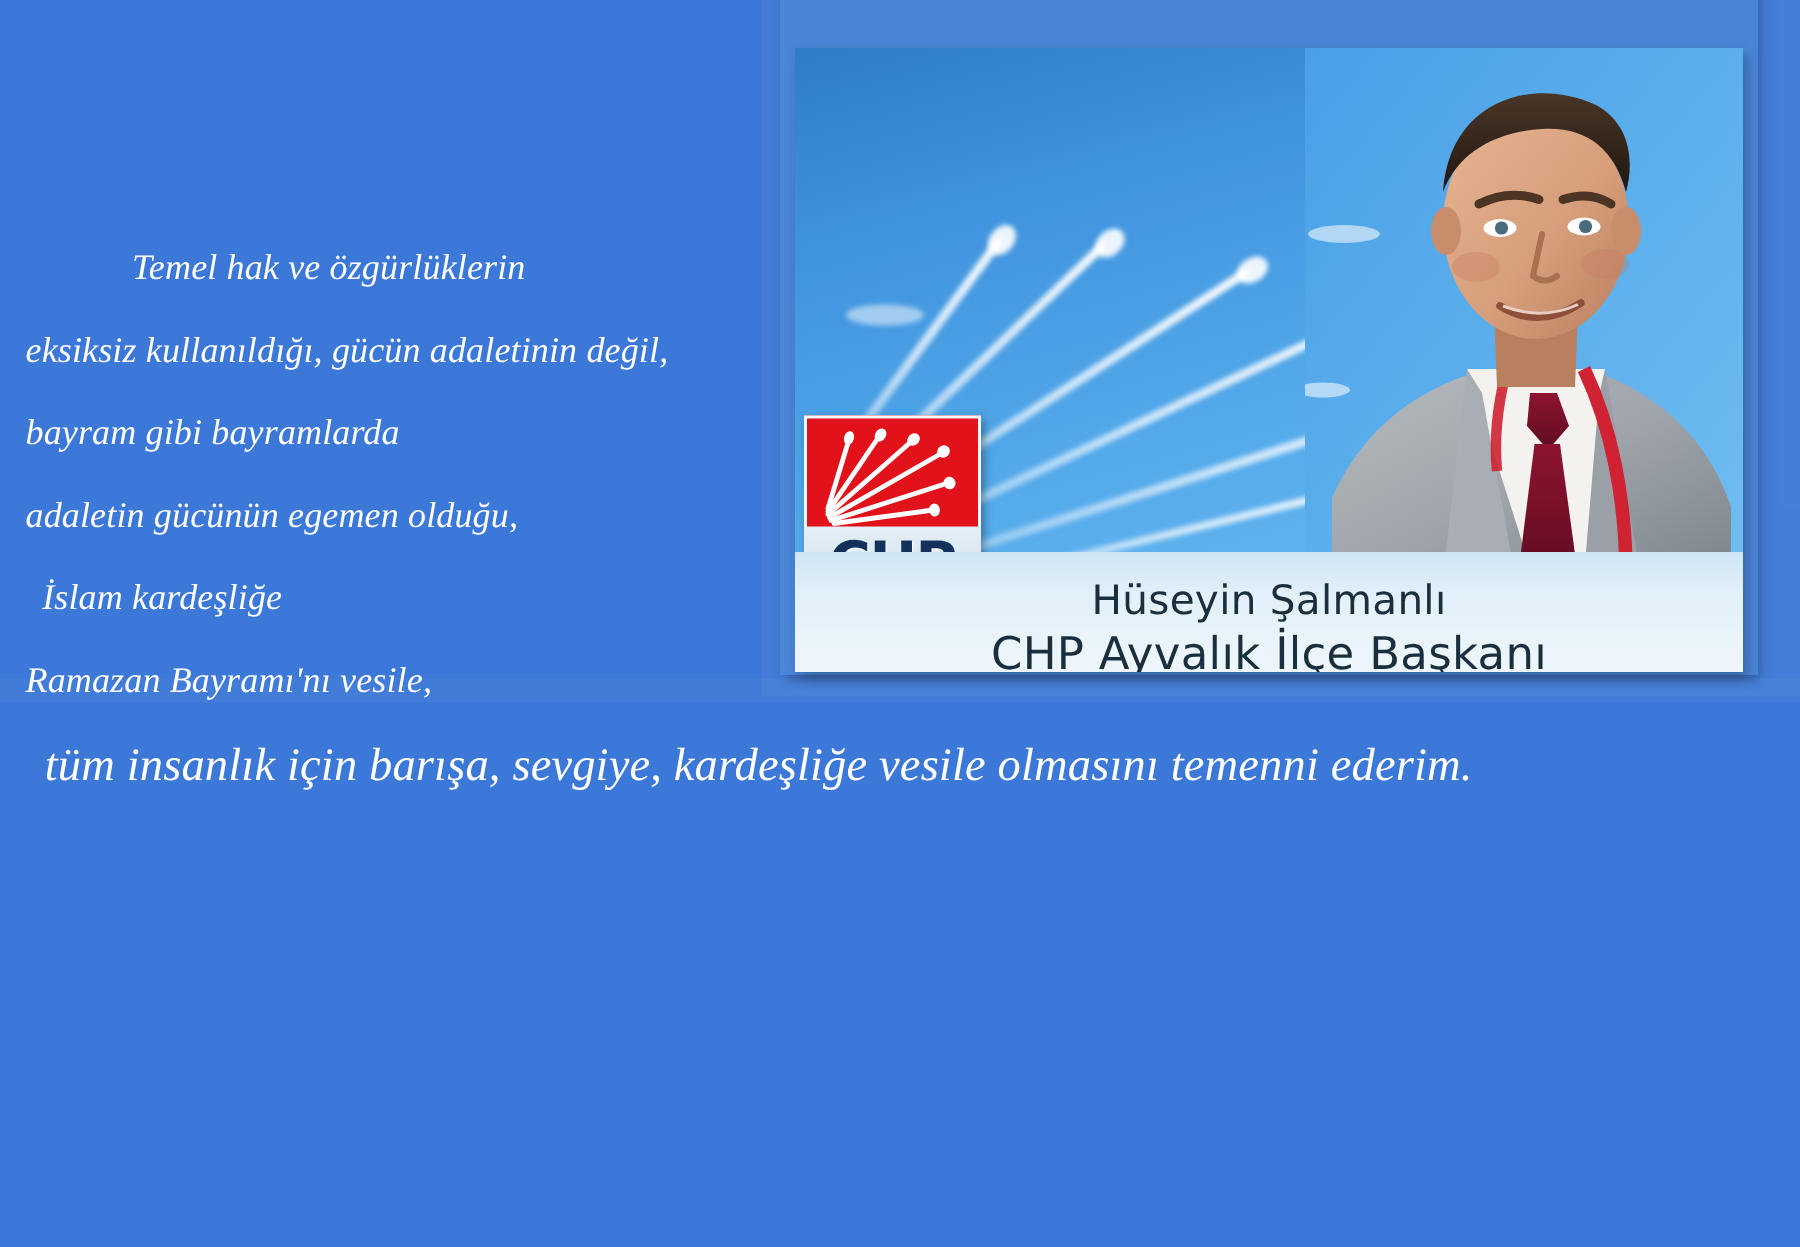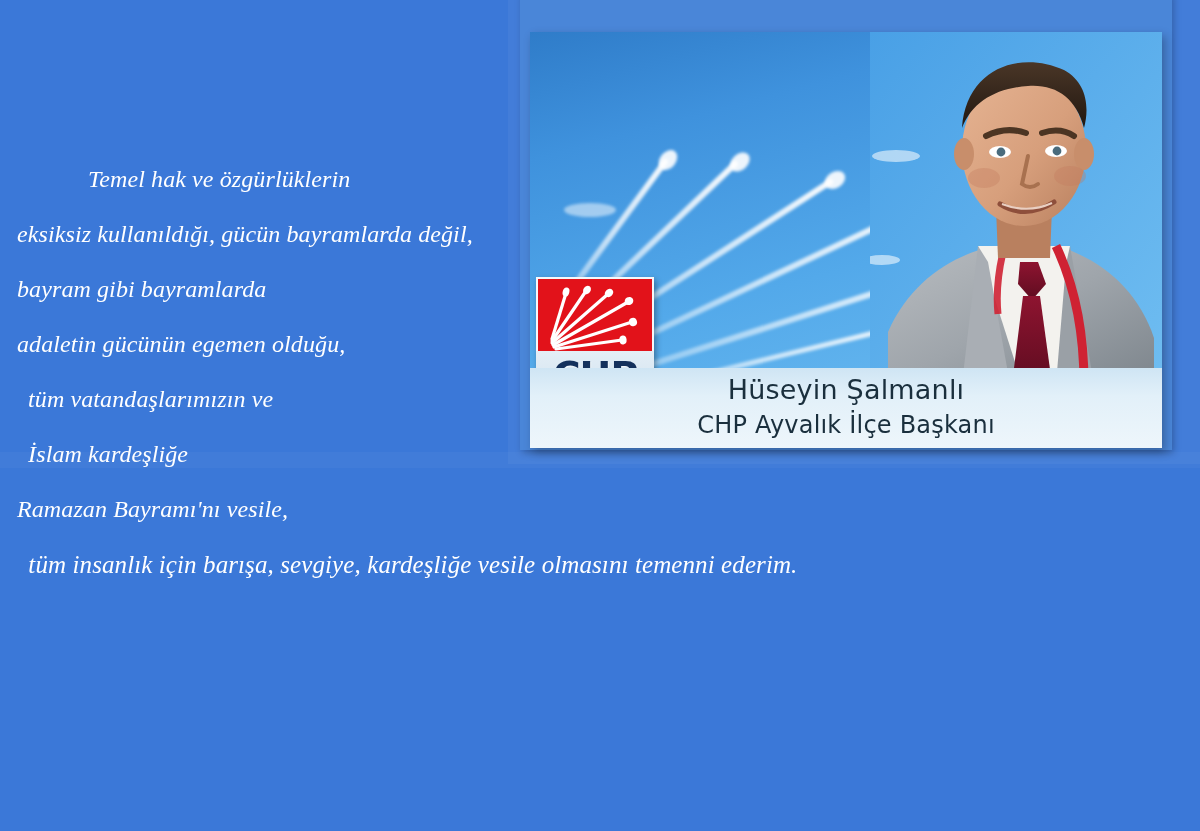--- a/index.html
+++ b/index.html
@@ -52,21 +52,21 @@
     font-family: "Liberation Serif", serif;
     font-style: italic;
     font-size: 24px;
     line-height: 55px;
     white-space: pre;
     letter-spacing: 0.1px;
     padding-left: 17px;
   }
   .message p.indent-first { padding-left: 88px; }
   .message p.indent-space { padding-left: 22px; }
-  .message p.last-line { font-size: 25px; padding-left: 22px; font-style: italic; }
+  .message p.last-line { font-size: 31px; padding-left: 22px; font-style: italic; }
 
   
   .media-outer {
     position: absolute;
     left: 520px;
     top: -8px;
     width: 652px;
     height: 458px;
     background: #4a86d8;
     box-shadow: 2px 3px 7px rgba(0,0,0,0.22);
@@ -146,44 +146,43 @@
     width: 632px;
     height: 80px;
     background: linear-gradient(180deg,#cfe5f4 0%, #e2f0f9 35%, #eef6fb 100%);
     color: #1a2f3d;
     text-align: center;
     font-family: "DejaVu Sans", sans-serif;
   }
   .np-name {
     font-size: 27px;
     line-height: 38px;
-    padding-top: 3px;
+    padding-top: 14px;
     font-weight: normal;
     letter-spacing: 0.2px;
   }
   .np-role {
-    font-size: 24px;
+    font-size: 30px;
     line-height: 33px;
     letter-spacing: 0.2px;
   }
 </style>
 </head>
 <body>
 
 <div id="slide">
 
   <div class="backdrop-band"></div>
   <div class="backdrop-band-2"></div>
 
   <div class="message">
     <p class="indent-first">Temel hak ve özgürlüklerin</p>
-    <p>eksiksiz kullanıldığı, gücün bayramlarda değil,</p>
+    <p>eksiksiz kullanıldığı, gücün adaletinin değil,</p>
     <p>bayram gibi bayramlarda</p>
     <p>adaletin gücünün egemen olduğu,</p>
-    <p class="indent-space"> tüm vatandaşlarımızın ve</p>
     <p class="indent-space"> İslam kardeşliğe</p>
     <p>Ramazan Bayramı'nı vesile,</p>
     <p class="last-line"> tüm insanlık için barışa, sevgiye, kardeşliğe vesile olmasını temenni ederim.</p>
   </div>
 
   <div class="media-outer"></div>
 
   <div class="media-card">
 
     <div class="sky"></div>

